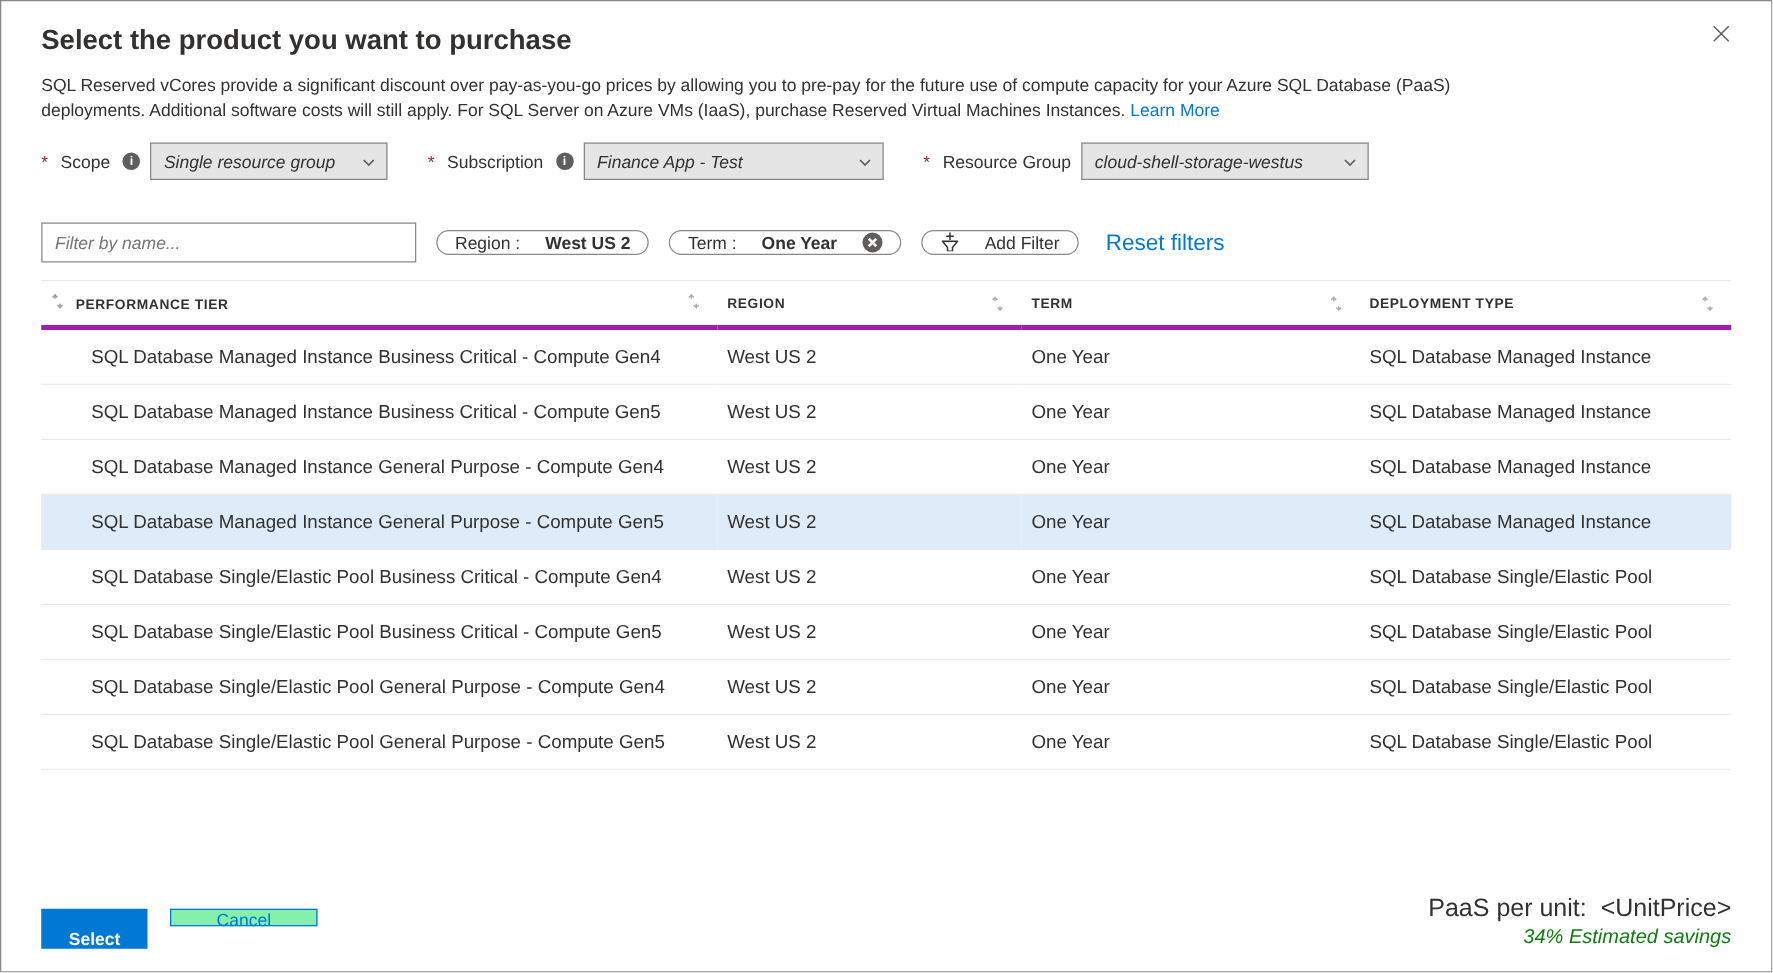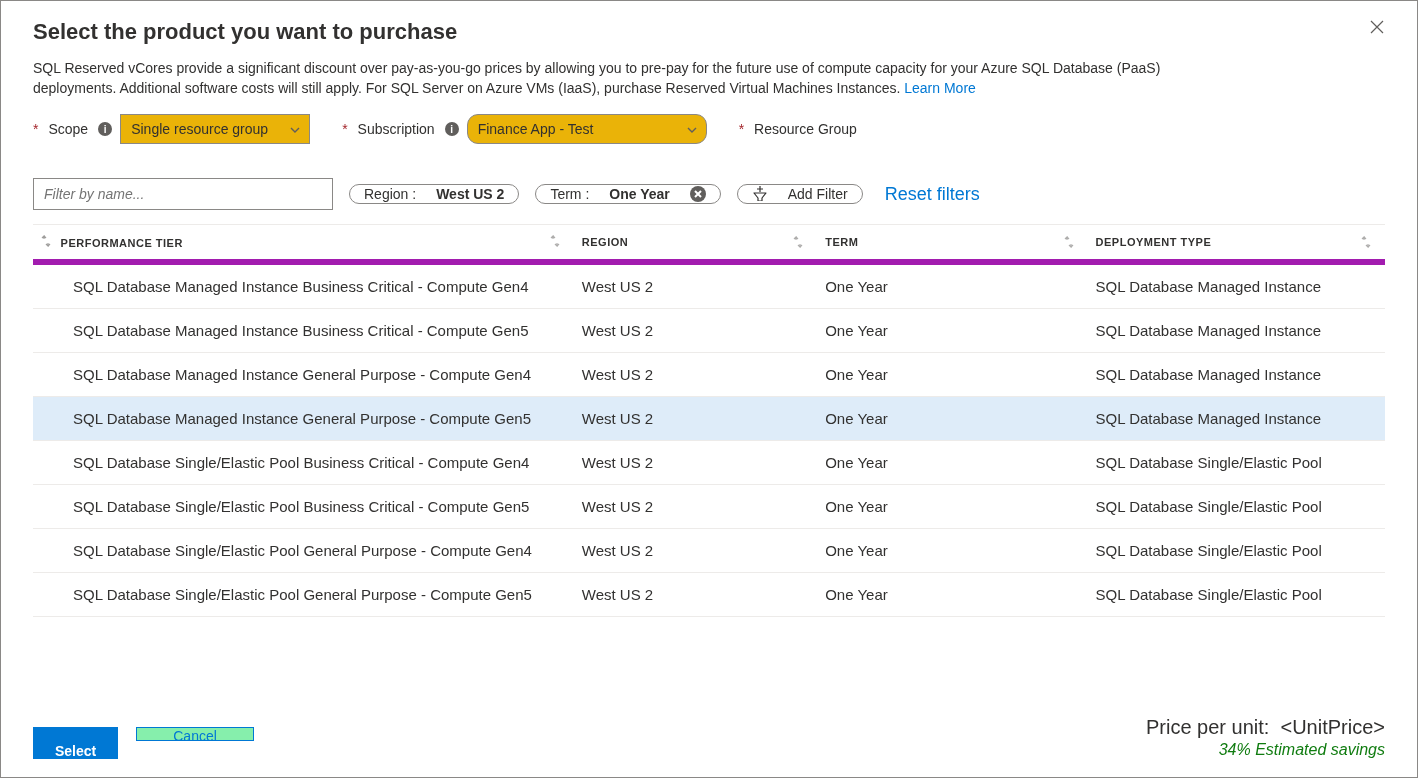--- a/index.html
+++ b/index.html
@@ -71,31 +71,32 @@
     font-size: 10px;
     font-weight: 700;
     font-style: normal;
     margin-left: 2px;
   }
   .select {
     display: inline-flex;
     align-items: center;
     justify-content: space-between;
     border: 1px solid #8a8886;
-    background: #eab308;
+    background: #e5e5e5;
     height: 30px;
     padding: 0 8px 0 10px;
     font-size: 14px;
     cursor: pointer;
     gap: 20px;
+    font-style: italic;
   }
   .select .chev { width: 12px; height: 12px; }
   .select .chev svg { width: 12px; height: 12px; stroke: #605e5c; fill: none; stroke-width: 1.4; }
   .select-scope { min-width: 190px; }
-  .select-sub { min-width: 240px; border-radius: 11px; }
+  .select-sub { min-width: 240px; }
   .select-rg { min-width: 230px; }
   .filter-row {
     display: flex;
     align-items: center;
     gap: 16px;
     margin-bottom: 8px;
   }
   .filter-input {
     border: 1px solid #8a8886;
     height: 32px;
@@ -144,21 +145,21 @@
   }
   .table th {
     text-align: left;
     font-size: 11px;
     font-weight: 700;
     letter-spacing: 0.5px;
     text-transform: uppercase;
     color: #323130;
     padding: 10px 8px 10px 8px;
     border-top: 1px solid #edebe9;
-    border-bottom: 6px solid #a21caf;
+    border-bottom: 4px solid #a21caf;
     position: relative;
   }
   .sort-icon {
     display: inline-flex;
     align-items: center;
     margin-right: 6px;
     opacity: 0.6;
   }
   .sort-icon svg { width: 10px; height: 12px; stroke: #605e5c; fill: none; stroke-width: 1.2; }
   .th-first { padding-left: 8px; width: 40%; }
@@ -260,20 +261,26 @@
         <span>Finance App - Test</span>
         <span class="chev"><svg viewBox="0 0 12 12">
               <path d="M2 4 L6 8 L10 4"></path>
             </svg></span>
       </div>
     </div>
 
     <div class="labeled-field">
       <span class="req">*</span>
       <span class="field-label">Resource Group</span>
+      <div class="select select-rg">
+        <span>cloud-shell-storage-westus</span>
+        <span class="chev"><svg viewBox="0 0 12 12">
+              <path d="M2 4 L6 8 L10 4"></path>
+            </svg></span>
+      </div>
     </div>
   </div>
 
   <div class="filter-row">
     <input class="filter-input" placeholder="Filter by name..." style="">
     <div class="pill">
       <span class="pill-key">Region : </span>
       <span class="pill-val">West US 2</span>
     </div>
     <div class="pill">
@@ -390,20 +397,20 @@
       </tbody>
   </table>
 
   <div class="footer">
     <div class="footer-left">
       <button class="btn-primary">Select</button>
       <button class="btn-secondary">Cancel</button>
     </div>
     <div class="footer-right">
       <div class="price-line">
-        <span>Price per unit:</span>&nbsp;
+        <span>PaaS per unit:</span>&nbsp;
         <span class="unitprice">&lt;UnitPrice&gt;</span>
       </div>
       <div class="savings-line">34% Estimated savings</div>
     </div>
   </div>
 
 </div>
 
 </body></html>

